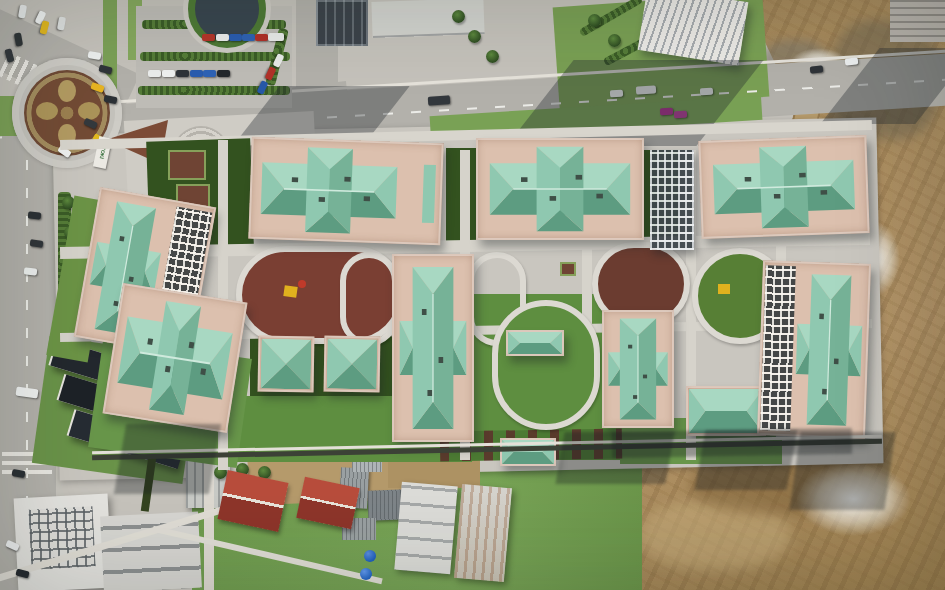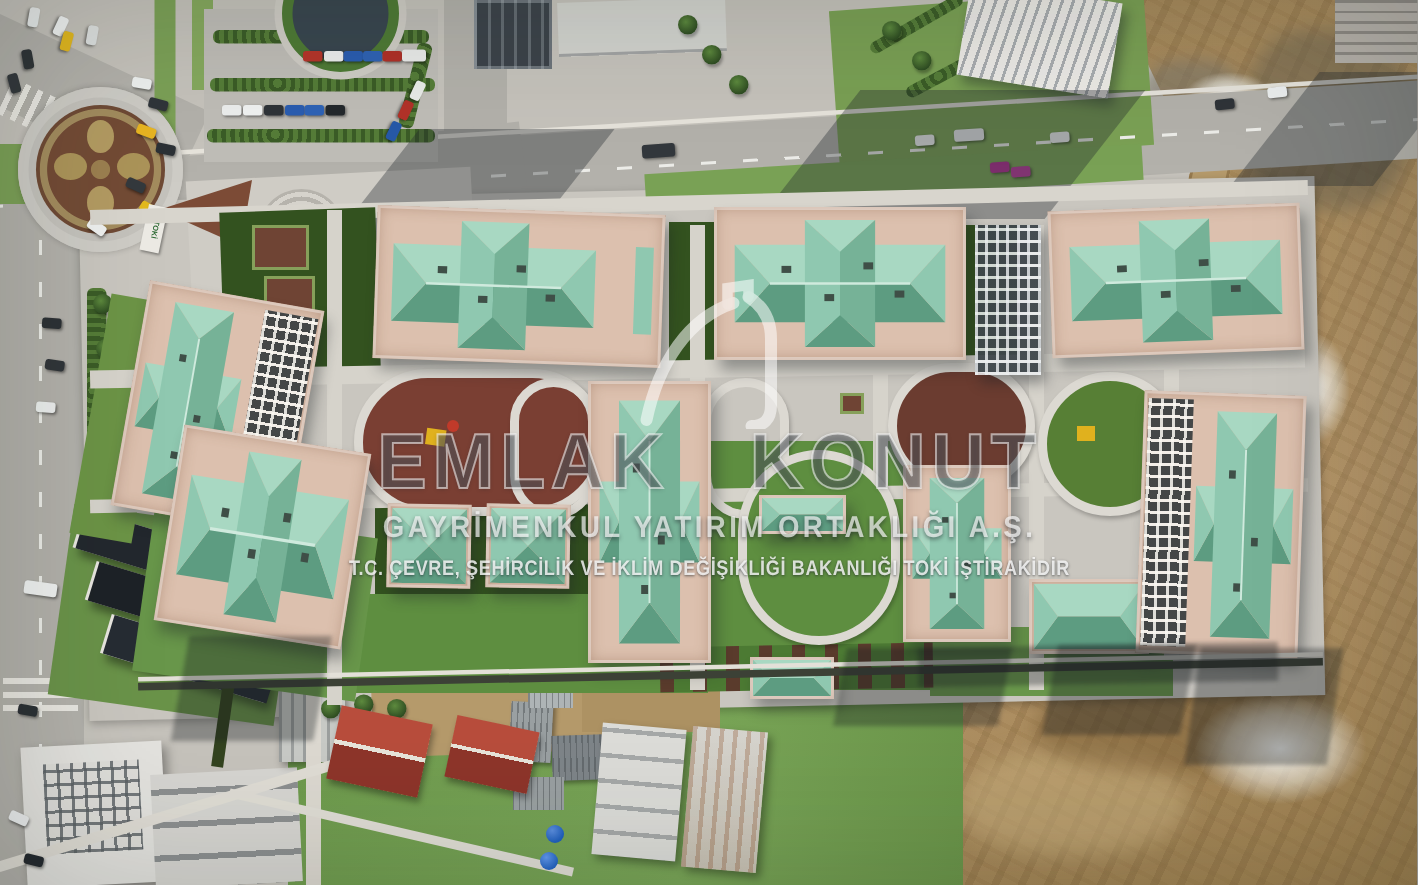--- a/index.html
+++ b/index.html
@@ -387,26 +387,14 @@
   <div class="tree" style="left:64px;top:226px;"></div>
   <div class="tree" style="left:66px;top:256px;"></div>
   <div class="tree" style="left:66px;top:288px;"></div>
   <div class="tree" style="left:64px;top:320px;"></div>
   <div class="tree" style="left:452px;top:10px;"></div>
   <div class="tree" style="left:468px;top:30px;"></div>
   <div class="tree" style="left:486px;top:50px;"></div>
   <div class="tree" style="left:588px;top:14px;"></div>
   <div class="tree" style="left:608px;top:34px;"></div>
 
-  <div id="watermark">
-    <svg class="wm-logo" width="96" height="100" viewBox="0 0 96 100">
-      <g fill="none" stroke="rgba(255,255,255,.9)" stroke-linecap="round">
-        <path d="M6,94 C14,56 34,26 64,16" stroke-width="8"></path>
-        <path d="M60,17 L60,6 L74,4 L74,12" stroke-width="7"></path>
-        <path d="M74,12 C84,18 89,28 89,40 L89,84 C89,94 84,98 76,98" stroke-width="8"></path>
-      </g>
-    </svg>
-    <span class="wm-brand">EMLAK KONUT</span>
-    <span class="wm-sub">GAYRİMENKUL YATIRIM ORTAKLIĞI A.Ş.</span>
-    <span class="wm-disc">T.C. ÇEVRE, ŞEHİRCİLİK VE İKLİM DEĞİŞİKLİĞİ BAKANLIĞI TOKİ İŞTİRAKİDİR</span>
-  </div>
 
 </div>
 
 </body></html>

